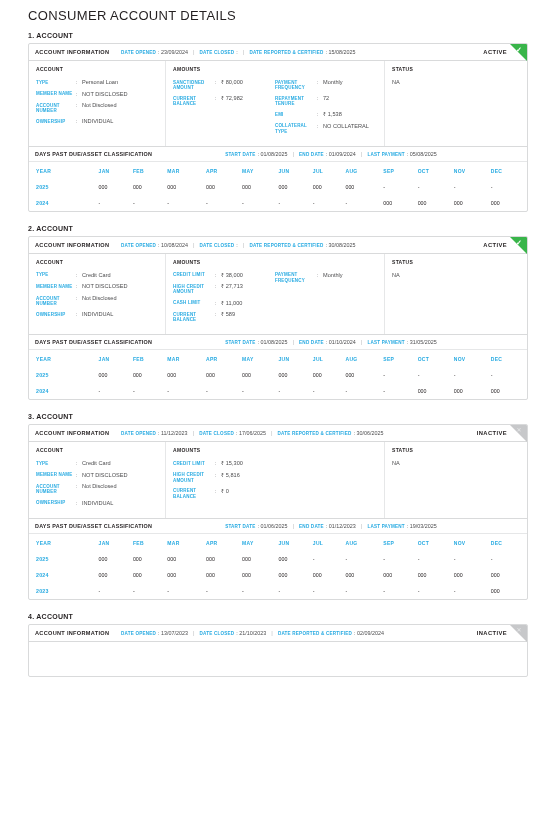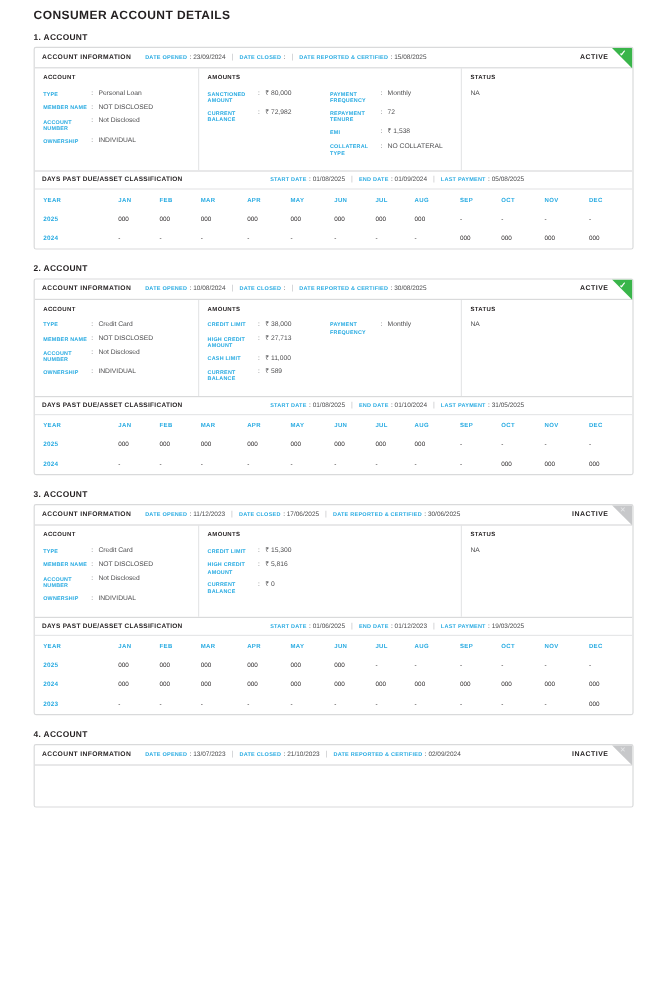--- a/index.html
+++ b/index.html
@@ -7,22 +7,22 @@
     width: 556px;
     height: 832px;
     background: #ffffff;
     font-family: "Liberation Sans", sans-serif;
     color: #231f20;
     overflow: hidden;
   }
   .page { padding: 0 28px; }
 
   .page-title {
-    font-size: 10px;
-    font-weight: bold;
+    font-size: 13px;
+    font-weight: normal;
     letter-spacing: 0.35px;
     color: #231f20;
     padding-top: 8px;
     padding-bottom: 9px;
   }
 
   .acct-heading {
     font-size: 7px;
     font-weight: bold;
     letter-spacing: 0.25px;

